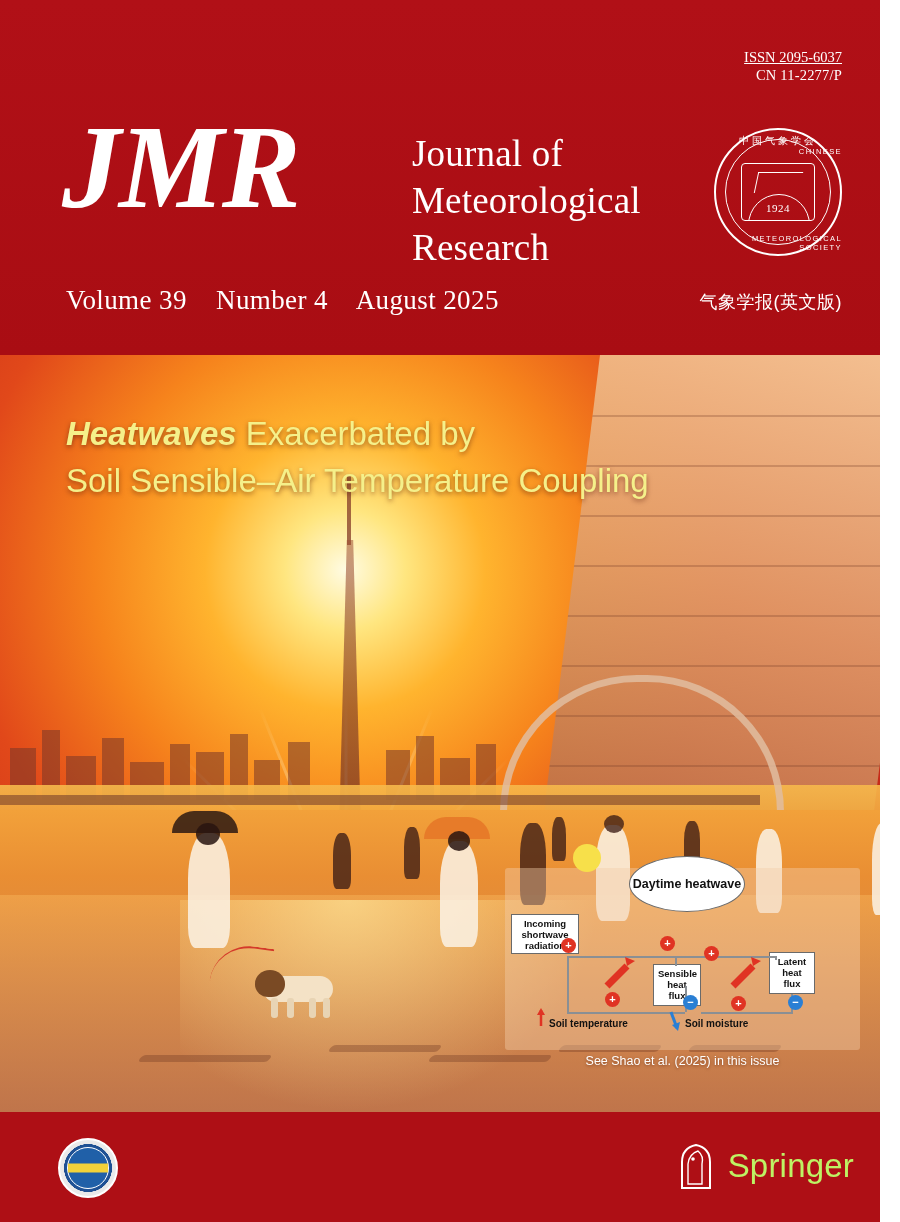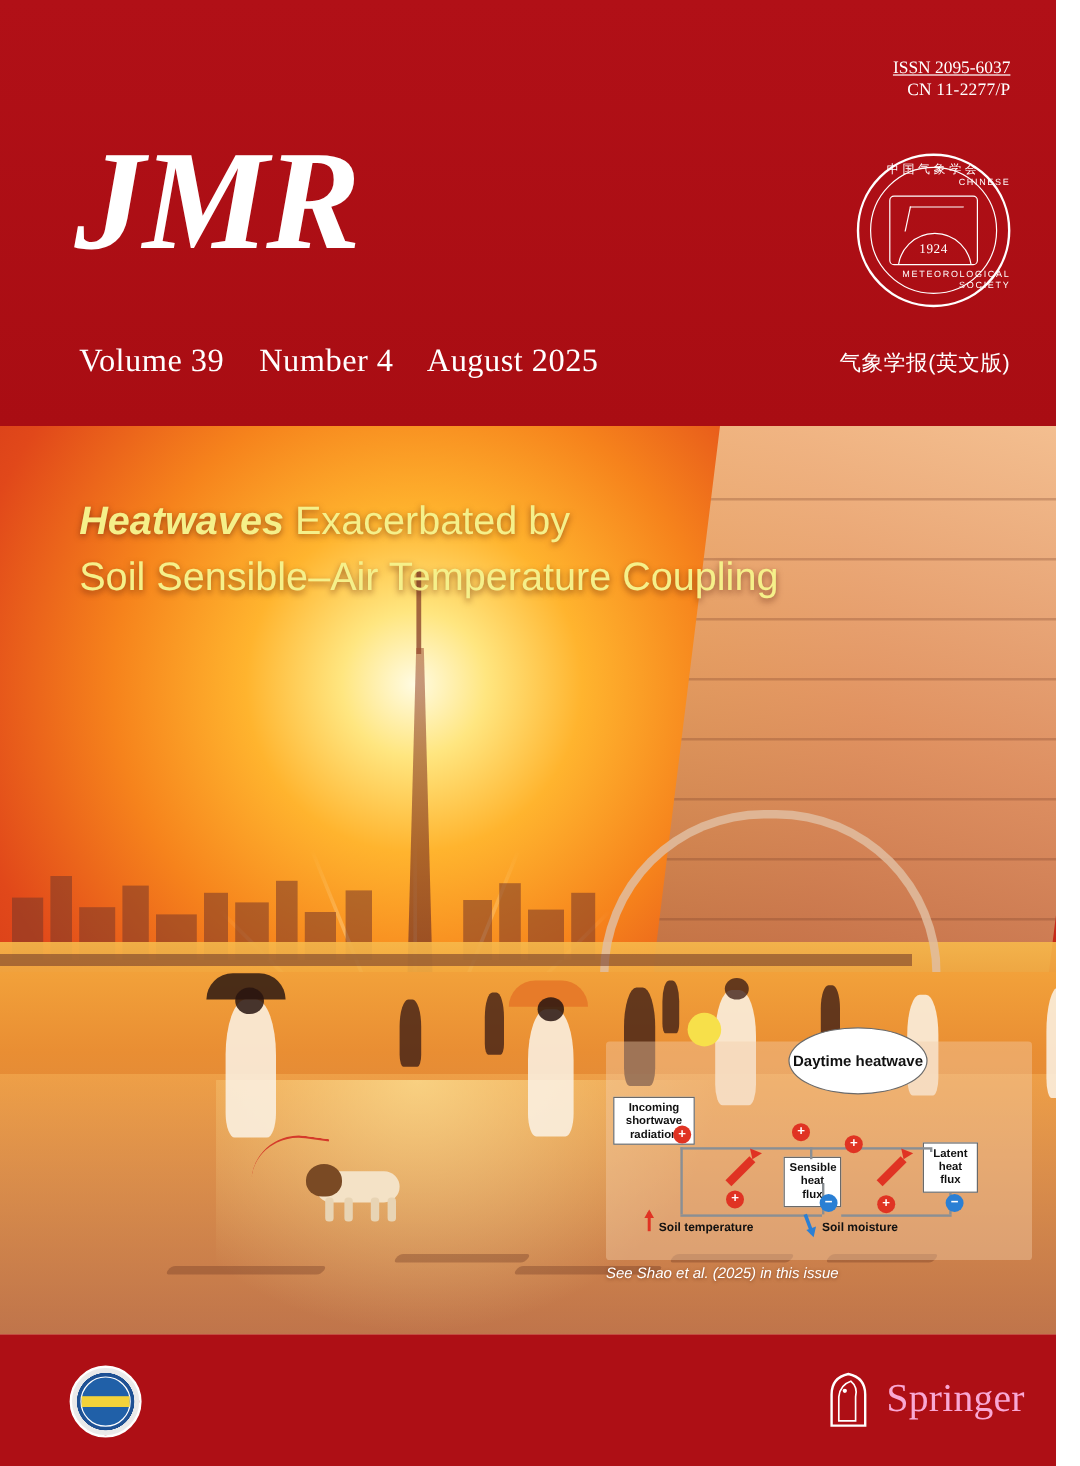--- a/index.html
+++ b/index.html
@@ -133,21 +133,21 @@
   .cms-seal .seal-text-bottom {
     position: absolute;
     left: 0; width: 100%;
     text-align: right;
     color: #ffffff;
     font-family: "Liberation Sans", sans-serif;
     font-size: 7.5px;
     letter-spacing: 1.4px;
   }
   .cms-seal .seal-text-top { top: 19px; }
-  .cms-seal .seal-text-bottom { bottom: 14px; }
+  .cms-seal .seal-text-bottom { bottom: 4px; }
   .cms-seal .seal-cn {
     position: absolute;
     left: 0; width: 100%;
     top: 6px;
     text-align: center;
     color: #ffffff;
     font-size: 10px;
     letter-spacing: 3px;
   }
   .cn-journal-name {
@@ -407,24 +407,24 @@
     position: absolute;
     font-size: 10px;
     font-weight: bold;
     color: #111111;
     white-space: nowrap;
   }
   .dg-credit {
     position: absolute;
     left: 0; width: 100%;
     top: 186px;
+    text-align: center;
     color: #ffffff;
     font-size: 12.5px;
     text-shadow: 0 1px 3px rgba(90,35,15,.6);
-    font-style: italic;
   }
 
   
   .footer {
     position: absolute;
     left: 0; top: 1112px;
     width: 900px;
     height: 110px;
     background: #ae0f15;
   }
@@ -467,40 +467,45 @@
     position: absolute;
     right: 46px; top: 30px;
     display: flex;
     align-items: center;
     gap: 12px;
   }
   .springer-mark {
     width: 40px; height: 48px;
   }
   .springer-name {
-    color: #f9a8d4;
-    font-family: Liberation Serif, serif;
+    color: #bef264;
+    font-family: Liberation Sans, sans-serif;
     font-size: 33px;
     letter-spacing: .2px;
   }
 </style>
 </head>
 <body>
 
 <div class="cover">
 
   <div class="header">
 
     <div class="issn-block">
       <div class="issn-line1">ISSN 2095-6037</div>
       <div class="issn-line2">CN 11-2277/P</div>
     </div>
 
     <div class="jmr-logo">JMR</div>
 
+    <div class="journal-title">
+      <div>Journal of</div>
+      <div>Meteorological</div>
+      <div>Research</div>
+    </div>
 
     <div class="issue-line">
       <span>Volume 39</span>
       <span>Number 4</span>
       <span>August 2025</span>
     </div>
 
     <div class="cms-seal">
       <div class="ring-outer"></div>
       <div class="ring-inner"></div>
@@ -614,21 +619,21 @@
 
     <div class="cover-title">
       <span class="em">Heatwaves</span><span> Exacerbated by</span>
       <span class="ln2">Soil Sensible–Air Temperature Coupling</span>
     </div>
 
     <div class="diagram">
 
       <div class="dg-sun"></div>
 
-      <div class="dg-ellipse" style="left:124px; top:-12px; width:116px; height:56px;margin-left:28px;">
+      <div class="dg-ellipse" style="left:124px; top:-12px; width:116px; height:56px;">
         <span>Daytime heatwave</span>
       </div>
 
       <div class="dg-box" style="left:6px; top:46px; width:68px; height:40px;">
         <span>Incoming shortwave radiation</span>
       </div>
 
       <div class="dg-box" style="left:148px; top:96px; width:48px; height:42px;">
         <span>Sensible heat flux</span>
       </div>

